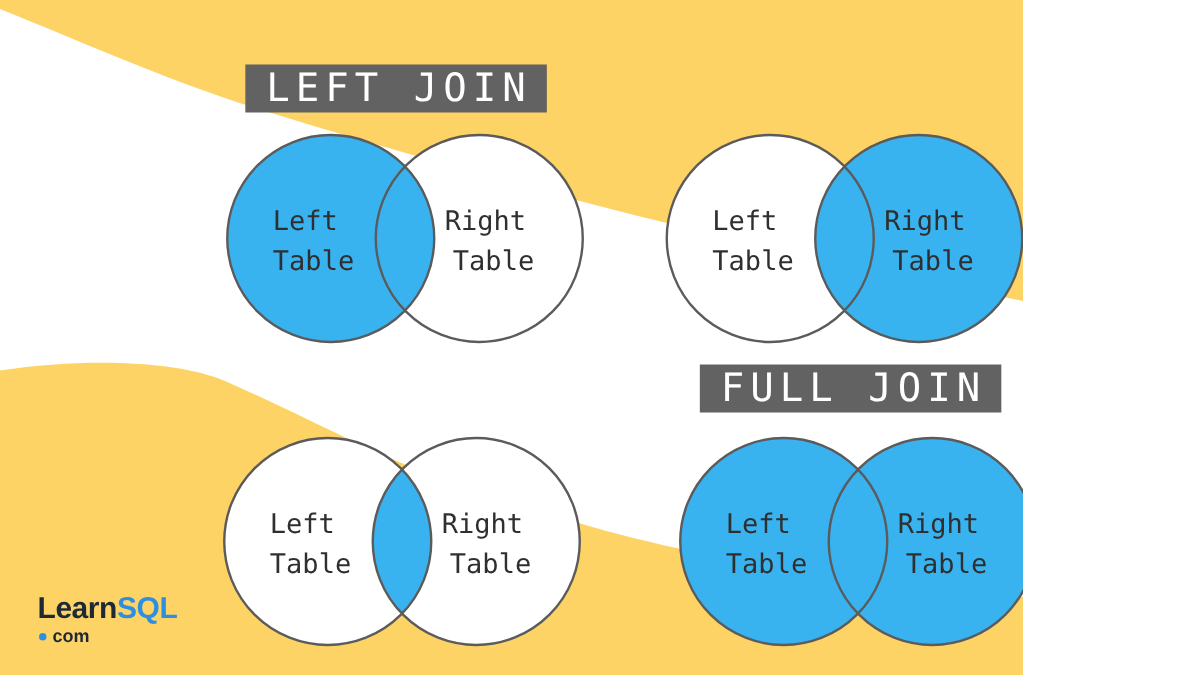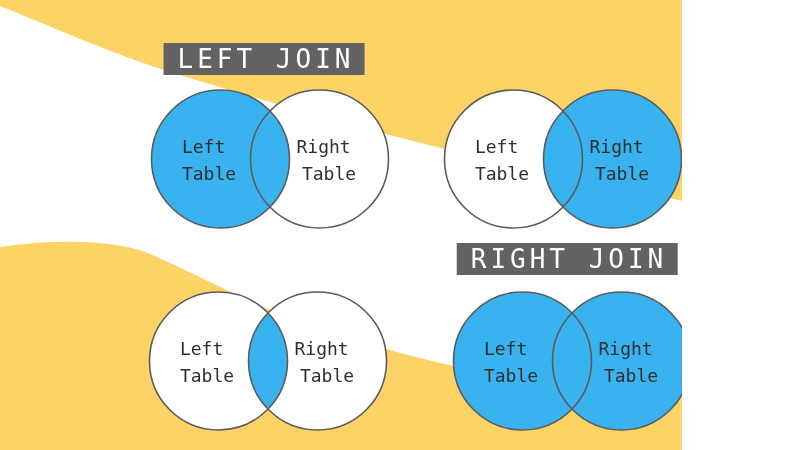--- a/index.html
+++ b/index.html
@@ -69,21 +69,21 @@
              C 430 148 300 112 170 72
              C 110 53 50 26 0 6 Z" fill="var(--yellow)"></path>
     <path d="M 0 450 H 800 V 428
              C 735 405 660 392 560 381
              C 470 373 420 360 330 332
              C 260 310 210 280 150 254
              C 120 241 60 238 0 247 Z" fill="var(--yellow)"></path>
   </svg>
 
   <div class="join-label" style="left:264px;top:43px">LEFT JOIN</div>
-  <div class="join-label" style="left:567px;top:243px">RIGHT JOIN</div>
+  <div class="join-label" style="left:567px;top:243px">FULL JOIN</div>
 
   <svg class="venn m-left" style="left:145px;top:87px" viewBox="0 0 250 150">
     <defs>
         <clipPath id="clip0">
           <circle cx="174.5" cy="72" r="69"></circle>
         </clipPath>
       </defs>
     <circle class="c-left" cx="75.5" cy="72" r="69"></circle>
     <circle class="c-right" cx="174.5" cy="72" r="69"></circle>
     <circle class="lens" cx="75.5" cy="72" r="69" clip-path="url(#clip0)"></circle>
@@ -155,14 +155,23 @@
     <text class="circle-label">
       <tspan x="64" y="66">Left</tspan>
       <tspan x="64" y="93">Table</tspan>
     </text>
     <text class="circle-label">
       <tspan x="184" y="66">Right</tspan>
       <tspan x="184" y="93">Table</tspan>
     </text>
   </svg>
 
+  <div class="logo">
+    <div class="logo-main">
+      <span class="logo-learn">Learn</span><span class="logo-sql">SQL</span>
+    </div>
+    <div class="logo-sub">
+      <span class="logo-dot"></span>
+      <span class="logo-tld">com</span>
+    </div>
+  </div>
 
 </div>
 
 </body></html>

